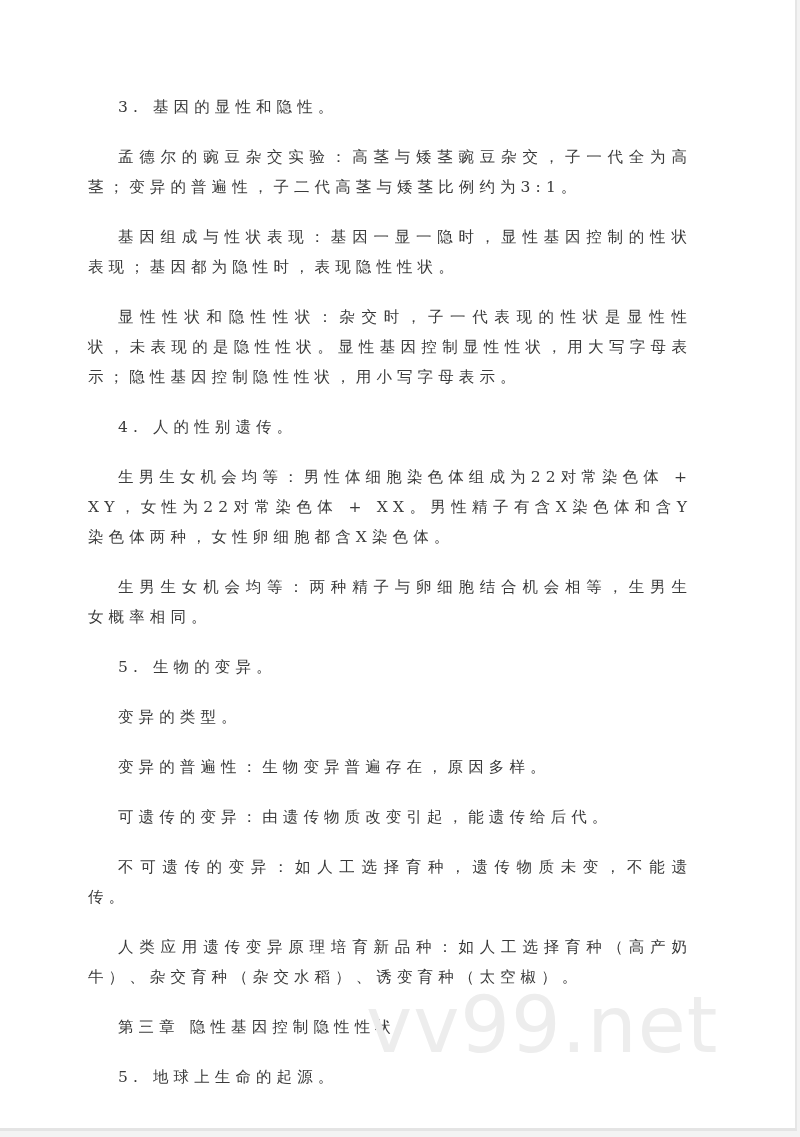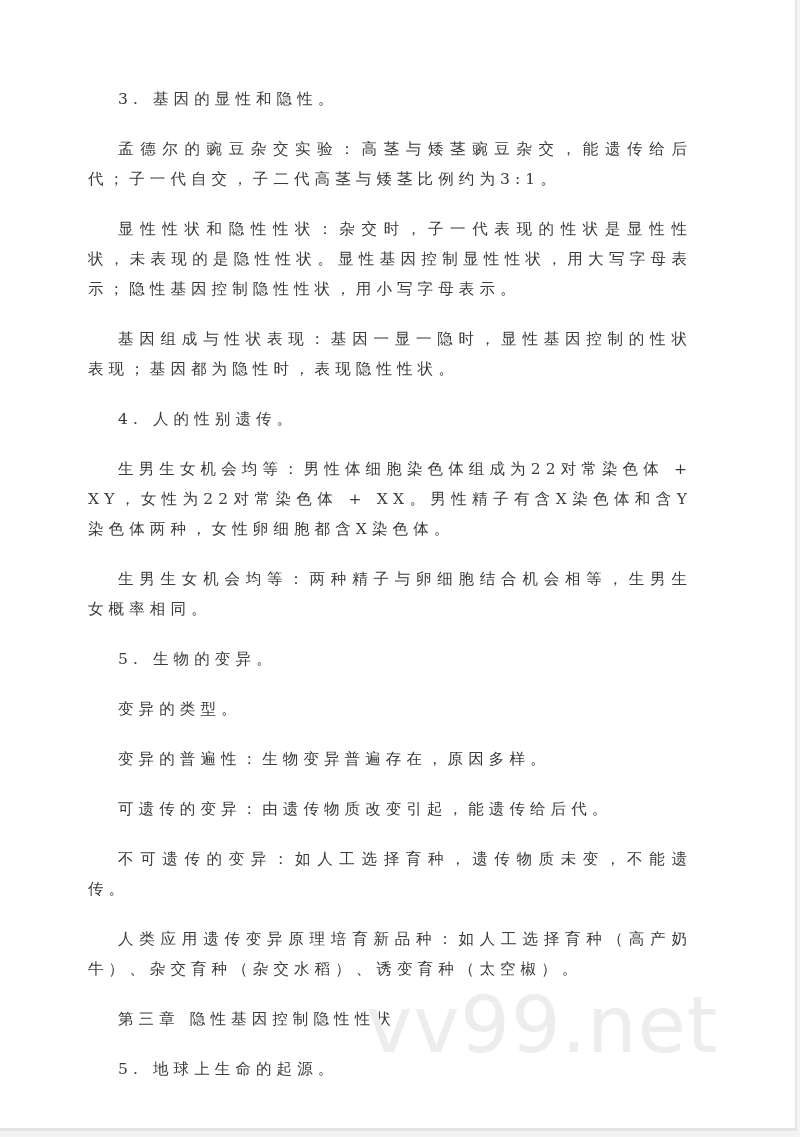--- a/index.html
+++ b/index.html
@@ -42,20 +42,21 @@
       line-height: 30px;
     }
     .para {
       margin: 0 0 20px 0;
       text-indent: 30px;
       text-align: justify;
       word-break: break-all;
     }
     .para.heading {
       margin-bottom: 20px;
+      margin-top: 8px;
     }
     .watermark {
       position: absolute;
       left: 366px;
       top: 986px;
       font-family: "DejaVu Sans", "Liberation Sans", sans-serif;
       font-weight: normal;
       font-size: 78px;
       letter-spacing: 1px;
       color: #ededed;
@@ -65,23 +66,23 @@
     }
   </style>
 </head>
 <body>
 
 <div class="outer-bg"></div>
 
 <div class="page">
   <div class="content">
     <p class="para heading">3. 基因的显性和隐性。</p>
-    <p class="para">孟德尔的豌豆杂交实验：高茎与矮茎豌豆杂交，能遗传给后代；子一代自交，子二代高茎与矮茎比例约为3:1。</p>
+    <p class="para">孟德尔的豌豆杂交实验：高茎与矮茎豌豆杂交，子一代全为高茎；变异的普遍性，子二代高茎与矮茎比例约为3:1。</p>
+    <p class="para">基因组成与性状表现：基因一显一隐时，显性基因控制的性状表现；基因都为隐性时，表现隐性性状。</p>
     <p class="para">显性性状和隐性性状：杂交时，子一代表现的性状是显性性状，未表现的是隐性性状。显性基因控制显性性状，用大写字母表示；隐性基因控制隐性性状，用小写字母表示。</p>
-    <p class="para">基因组成与性状表现：基因一显一隐时，显性基因控制的性状表现；基因都为隐性时，表现隐性性状。</p>
     <p class="para heading">4. 人的性别遗传。</p>
     <p class="para">生男生女机会均等：男性体细胞染色体组成为22对常染色体 + XY，女性为22对常染色体 + XX。男性精子有含X染色体和含Y染色体两种，女性卵细胞都含X染色体。</p>
     <p class="para">生男生女机会均等：两种精子与卵细胞结合机会相等，生男生女概率相同。</p>
     <p class="para heading">5. 生物的变异。</p>
     <p class="para">变异的类型。</p>
     <p class="para">变异的普遍性：生物变异普遍存在，原因多样。</p>
     <p class="para">可遗传的变异：由遗传物质改变引起，能遗传给后代。</p>
     <p class="para">不可遗传的变异：如人工选择育种，遗传物质未变，不能遗传。</p>
     <p class="para">人类应用遗传变异原理培育新品种：如人工选择育种（高产奶牛）、杂交育种（杂交水稻）、诱变育种（太空椒）。</p>
     <p class="para heading">第三章 隐性基因控制隐性性状。</p>

